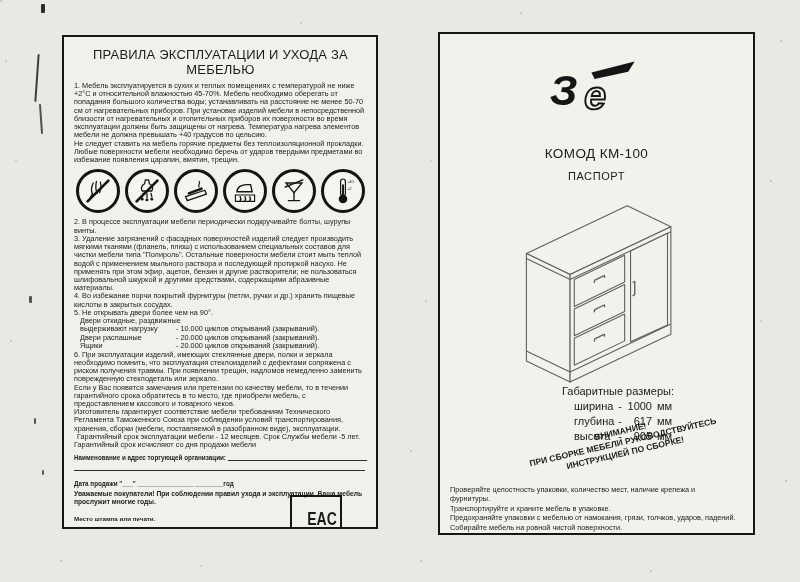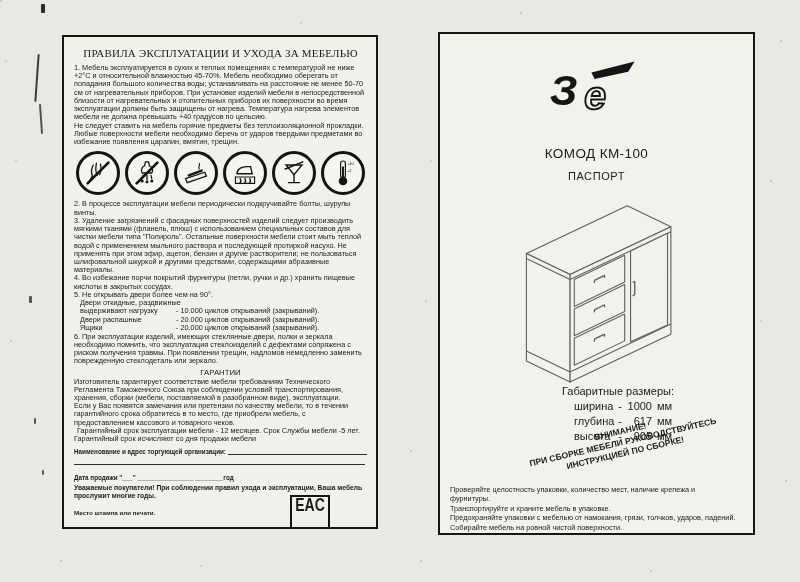--- a/index.html
+++ b/index.html
@@ -17,42 +17,42 @@
     410px 450px 0 #cdcdc6, 785px 480px 0 #c5c5be, 15px 160px 0 #d0d0c9,
     650px 570px 0 #cbcbc4, 5px 60px 0 #cfcfc8, 780px 40px 0 #cac9c2;}
   .scratch{position:absolute;background:#3e3e3a;border-radius:1px;}
 
   
   .page-left{
     position:absolute;left:62px;top:35px;width:316px;height:494px;
     box-sizing:border-box;border:2px solid #161616;background:#f1f1ec;
     padding:8px 9px 6px 10px;overflow:hidden;
   }
-  .pl-title{text-align:center;font-size:11px;letter-spacing:.2px;margin:2px 0 5px;font-family:Liberation Serif, serif;}
+  .pl-title{text-align:center;font-size:13px;letter-spacing:.2px;margin:2px 0 5px;}
   .page-left p{margin:0;font-size:7.3px;line-height:1.13;}
   .sp-top{margin-top:2px;}
   .icons-row{display:flex;justify-content:space-between;align-items:center;
     margin:5px 2px 5px 2px;}
   .picto{width:44px;height:44px;border:3.5px solid #141414;border-radius:50%;
     box-sizing:border-box;display:flex;align-items:center;justify-content:center;
     background:#f5f5f0;}
   .picto svg{width:32px;height:32px;}
   .cycles-row{display:flex;font-size:7.3px;line-height:1.15;}
   .cycles-row .cl{width:96px;flex:none;padding-left:6px;}
   .cyc-intro{padding-left:6px;}
   .gar-title{text-align:center;font-size:7.8px;margin:2px 0 1px;}
   .org-line{display:flex;align-items:flex-end;margin-top:3px;}
   .org-line .lbl{font-size:6.3px;font-weight:bold;white-space:nowrap;}
   .fill-line{flex:1;border-bottom:1px solid #2c2c2a;height:8px;margin-left:2px;}
   .full-line{border-bottom:1px solid #2c2c2a;height:9px;margin-right:2px;}
   .date-line{font-size:6.3px;font-weight:bold;margin-top:9px;}
   .cust-line{font-size:6.7px;font-weight:bold;margin-top:3px;line-height:1.2;}
   .stamp-line{font-size:6.2px;font-weight:bold;margin-top:9px;}
   .eac-box{position:absolute;left:226px;top:458px;width:36px;height:30px;
-    border:2px solid #141414;display:flex;align-items:flex-start;justify-content:center;}
+    border:2px solid #141414;display:flex;align-items:flex-end;justify-content:center;padding-left:12px;}
   .eac-box span{font-size:14px;font-weight:bold;transform:scaleY(1.25);letter-spacing:0;}
   .eac-sub{position:absolute;left:214px;top:491px;width:60px;text-align:center;
     font-size:4.6px;color:#2a2a28;}
 
   
   .page-right{
     position:absolute;left:438px;top:32px;width:317px;height:503px;
     box-sizing:border-box;border:2px solid #161616;background:#f2f2ed;
     overflow:hidden;
   }
@@ -160,23 +160,22 @@
   <div class="cycles-row">
     <span class="cl">Двери распашные</span>
     <span>- 20.000 циклов открываний (закрываний).</span>
   </div>
   <div class="cycles-row">
     <span class="cl">Ящики</span>
     <span>- 20.000 циклов открываний (закрываний).</span>
   </div>
   <p>6. При эксплуатации изделий, имеющих стеклянные двери, полки и зеркала необходимо помнить, что эксплуатация стеклоизделий с дефектами сопряжена с риском получения травмы. При появлении трещин, надломов немедленно заменить поврежденную стеклодеталь или зеркало.</p>
 
-  <div class="gar-title">ГАРАНТИИ</div>
+  <p>Если у Вас появятся замечания или претензии по качеству мебели, то в течении гарантийного срока обратитесь в то место, где приобрели мебель, с предоставлением кассового и товарного чеков.</p>
   <p>Изготовитель гарантирует соответствие мебели требованиям Технического Регламента Таможенного Союза  при соблюдении условий транспортирования, хранения, сборки (мебели, поставляемой в разобранном виде), эксплуатации.</p>
-  <p>Если у Вас появятся замечания или претензии по качеству мебели, то в течении гарантийного срока обратитесь в то место, где приобрели мебель, с предоставлением кассового и товарного чеков.</p>
   <p style="padding-left:3px">Гарантийный срок эксплуатации мебели - 12 месяцев. Срок Службы мебели -5 лет.</p>
   <p>Гарантийный срок исчисляют со дня продажи мебели</p>
 
   <div class="org-line">
     <span class="lbl">Наименование и адрес торгующей организации:</span>
     <span class="fill-line"></span>
   </div>
   <div class="full-line"></div>
 
   <div class="date-line">Дата продажи "___" ________________  ________год</div>

